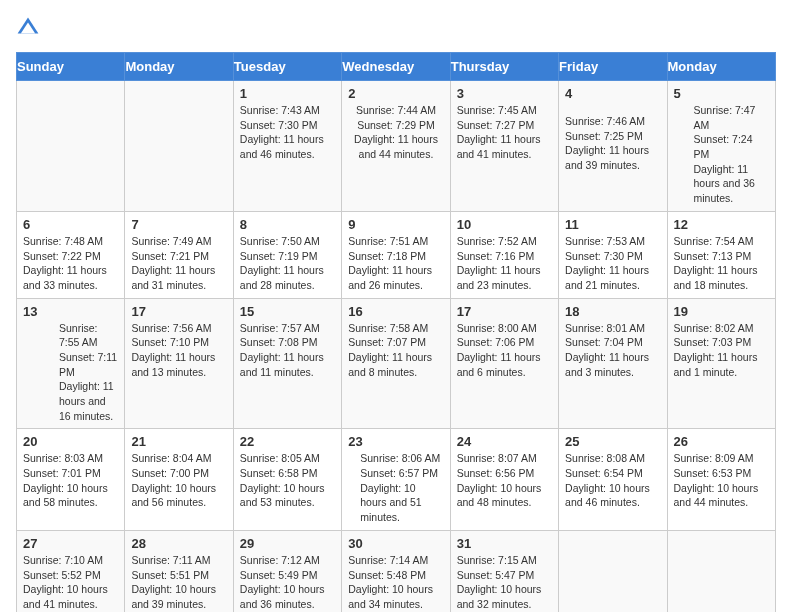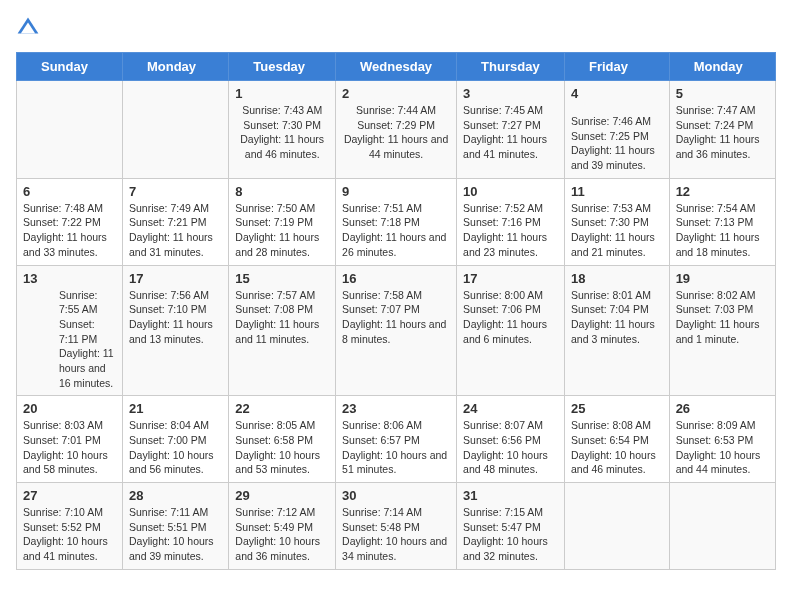--- a/index.html
+++ b/index.html
@@ -50,21 +50,21 @@
     .calendar {
       width: 100%;
       border-collapse: collapse;
       border: 1px solid #ccc;
     }
     .calendar th {
       background-color: #3a7fd5;
       color: #fff;
       font-size: 13px;
       font-weight: bold;
-      padding: 6px 24px;
+      padding: 6px 0;
       text-align: left;
       border: 1px solid #5590d9;
     }
     .calendar td {
       vertical-align: top;
       border: 1px solid #ccc;
       padding: 5px 6px;
       width: 108px;
       min-height: 80px;
       font-size: 10.5px;
@@ -122,21 +122,21 @@
         <th>Friday</th>
         <th>Monday</th>
       </tr>
   </thead>
   <tbody id="calendar-body">
   <tr>
         <td class="empty-cell"></td>
         <td class="empty-cell"></td>
         <td>
           <span class="day-num">1</span>
-          <div class="day-info" style="white-space: pre-line; text-align: center;">Sunrise: 7:43 AM
+          <div class="day-info" style="white-space: pre-line;">Sunrise: 7:43 AM
 Sunset: 7:30 PM
 Daylight: 11 hours and 46 minutes.</div>
         </td>
         <td>
           <span class="day-num">2</span>
           <div class="day-info" style="white-space: pre-line; text-align: center;">Sunrise: 7:44 AM
 Sunset: 7:29 PM
 Daylight: 11 hours and 44 minutes.</div>
         </td>
         <td>
@@ -146,21 +146,21 @@
 Daylight: 11 hours and 41 minutes.</div>
         </td>
         <td>
           <span class="day-num">4</span>
           <div class="day-info" style="white-space: pre-line; margin-top: 13px;">Sunrise: 7:46 AM
 Sunset: 7:25 PM
 Daylight: 11 hours and 39 minutes.</div>
         </td>
         <td>
           <span class="day-num">5</span>
-          <div class="day-info" style="white-space: pre-line;">Sunrise: 7:47 AM
+          <div class="day-info" style="white-space: pre-line; margin-left: 20px;">Sunrise: 7:47 AM
 Sunset: 7:24 PM
 Daylight: 11 hours and 36 minutes.</div>
         </td>
       </tr>
       <tr>
         <td>
           <span class="day-num">6</span>
           <div class="day-info" style="white-space: pre-line;">Sunrise: 7:48 AM
 Sunset: 7:22 PM
 Daylight: 11 hours and 33 minutes.</div>
@@ -260,21 +260,21 @@
 Daylight: 10 hours and 56 minutes.</div>
         </td>
         <td>
           <span class="day-num">22</span>
           <div class="day-info" style="white-space: pre-line;">Sunrise: 8:05 AM
 Sunset: 6:58 PM
 Daylight: 10 hours and 53 minutes.</div>
         </td>
         <td>
           <span class="day-num">23</span>
-          <div class="day-info" style="white-space: pre-line;">Sunrise: 8:06 AM
+          <div class="day-info" style="white-space: pre-line; margin-left: 12px;">Sunrise: 8:06 AM
 Sunset: 6:57 PM
 Daylight: 10 hours and 51 minutes.</div>
         </td>
         <td>
           <span class="day-num">24</span>
           <div class="day-info" style="white-space: pre-line;">Sunrise: 8:07 AM
 Sunset: 6:56 PM
 Daylight: 10 hours and 48 minutes.</div>
         </td>
         <td>

